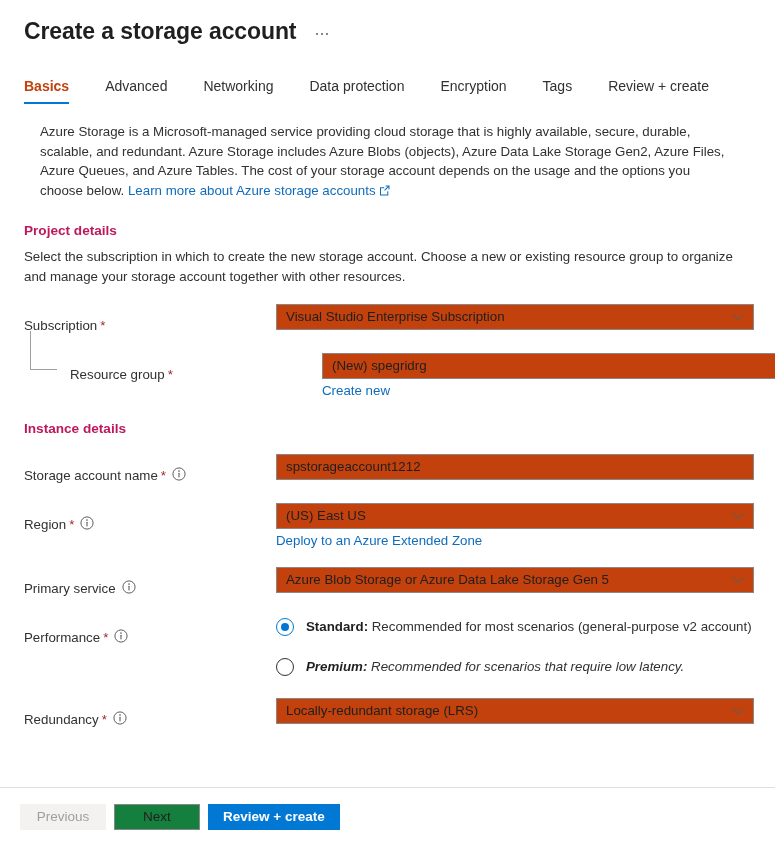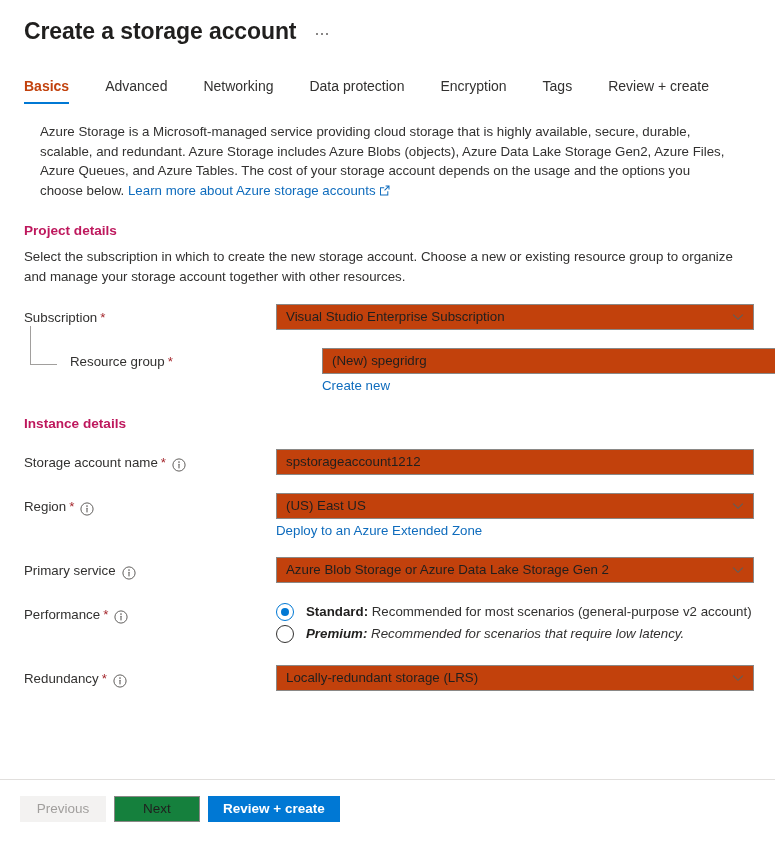--- a/index.html
+++ b/index.html
@@ -128,22 +128,23 @@
     position: relative;
   }
   .label-cell {
     width: 252px;
     flex: 0 0 252px;
     font-size: 13.3px;
     color: #323130;
     line-height: 18px;
     padding-top: 5px;
     display: flex;
-    align-items: flex-end;
+    align-items: flex-start;
     white-space: nowrap;
+    margin-top: 8px;
   }
   .label-cell.indented {
     padding-left: 46px;
   }
   .req {
     color: #a4262c;
     margin-left: 3px;
     font-size: 13.3px;
   }
   .info-icon {
@@ -206,21 +207,21 @@
     display: inline-block;
   }
 
   
   .radio-group {
     padding-top: 2px;
   }
   .radio-row {
     display: flex;
     align-items: center;
-    margin-bottom: 4px;
+    margin-bottom: 22px;
     cursor: pointer;
   }
   .radio-row:last-child { margin-bottom: 0; font-style: italic; }
   .radio {
     flex: 0 0 auto;
     width: 18px;
     height: 18px;
     border-radius: 50%;
     border: 1.6px solid #323130;
     box-sizing: border-box;
@@ -255,21 +256,21 @@
 
   
   .mt-sub { margin-top: 18px; }
   .mt-big { margin-top: 22px; }
 
   
   .footer {
     position: absolute;
     left: 0;
     right: 0;
-    bottom: 8px;
+    bottom: 0;
     height: 57px;
     border-top: 1px solid #e1dfdd;
     display: flex;
     align-items: center;
     padding-left: 20px;
     background: #ffffff;
   }
   .btn {
     font-family: "Liberation Sans", sans-serif;
     font-size: 13.5px;
@@ -440,21 +441,21 @@
         <span class="info-icon">
             <svg width="14" height="14" viewBox="0 0 14 14">
               <circle cx="7" cy="7" r="6.1" fill="none" stroke="#605e5c" stroke-width="1"></circle>
               <circle cx="7" cy="4" r="0.85" fill="#605e5c"></circle>
               <rect x="6.45" y="5.8" width="1.1" height="4.6" rx="0.4" fill="#605e5c"></rect>
             </svg>
           </span>
       </div>
       <div class="field-cell">
         <div class="control">
-          <span class="value">Azure Blob Storage or Azure Data Lake Storage Gen 2</span>
+          <span class="value">Azure Blob Storage or Azure Data Lake Storage Gen 5</span>
           <span class="chevron">
               <svg width="12" height="12" viewBox="0 0 12 12">
                 <path d="M1.2 3.6 6 8.3l4.8-4.7" stroke="#605e5c" stroke-width="1.1" fill="none"></path>
               </svg>
             </span>
         </div>
       </div>
     </div>
 
     <div class="row mt-sub">

